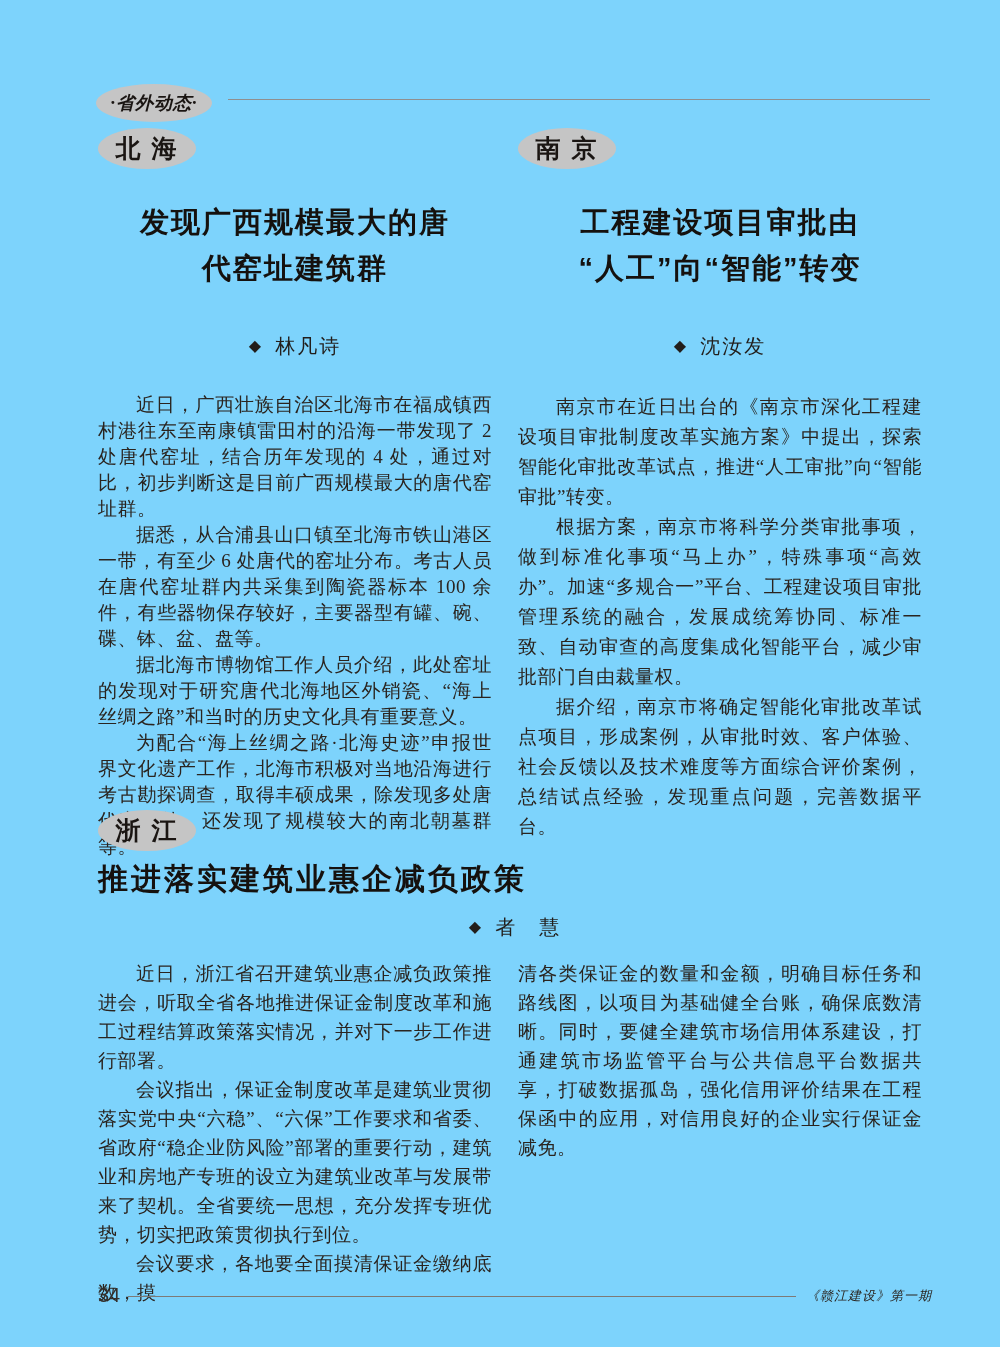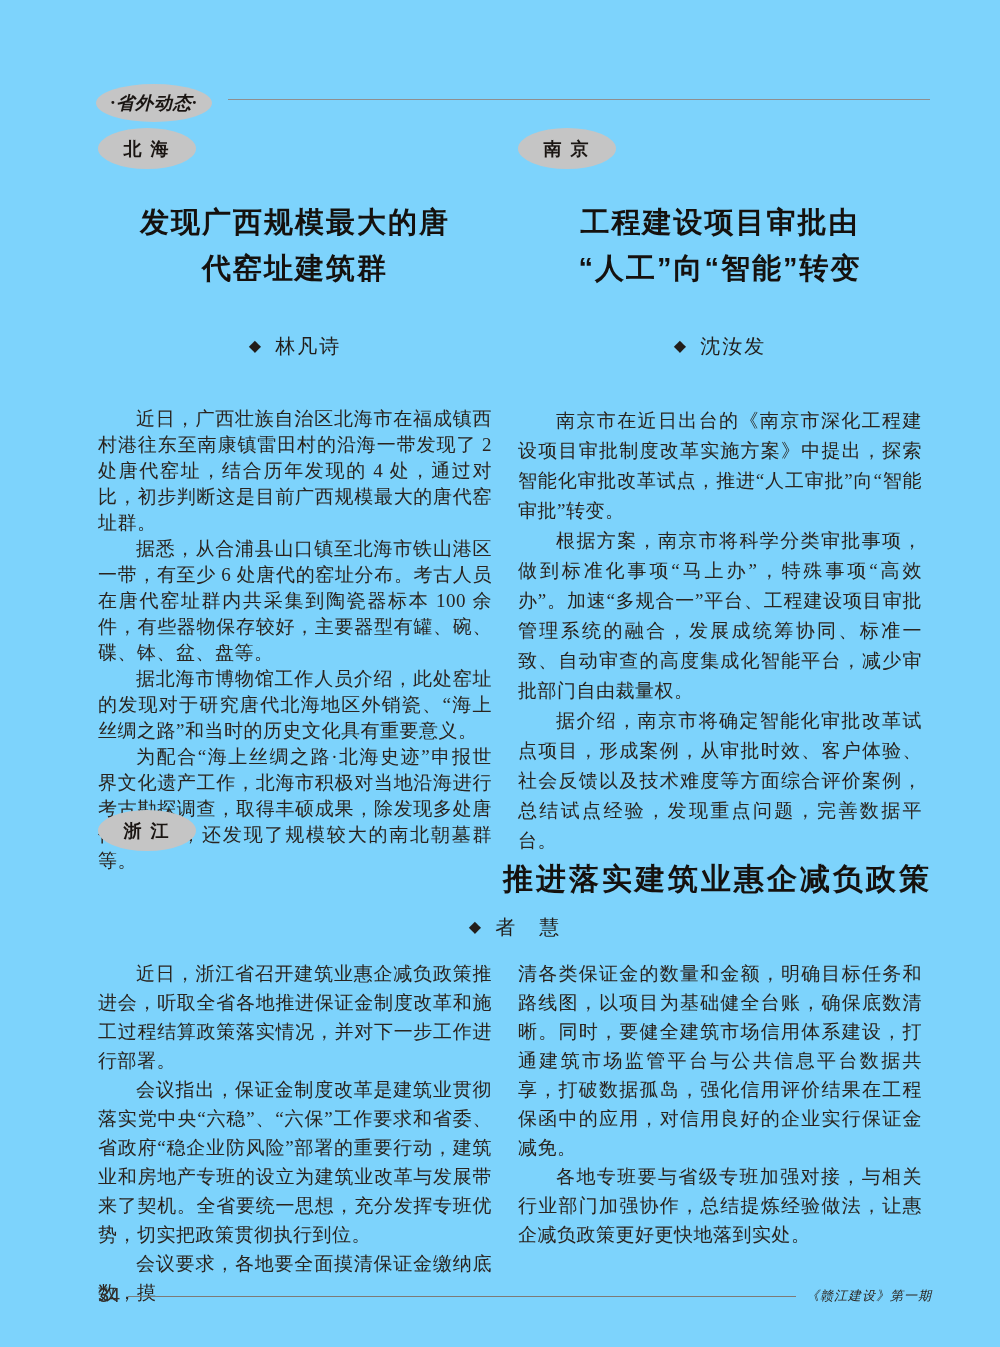--- a/index.html
+++ b/index.html
@@ -25,21 +25,21 @@
     font-size:18px; font-weight:bold; font-style:italic;
     letter-spacing:1px;
   }
   .header-rule {
     position:absolute; left:228px; top:99px;
     width:702px; height:1px; background:#8f8f8f;
   }
   .city-badge {
     width:98px; height:41px;
     font-family:"Liberation Sans", sans-serif;
-    font-size:18px; font-weight:bold;
+    font-size:25px; font-weight:bold;
     letter-spacing:2px;
   }
   
   .top-section {
     position:absolute; left:98px; top:128px; width:834px;
     display:flex; gap:26px;
   }
   .col { width:404px; }
   .col-left { width:394px; }
   .col-right { width:404px; }
@@ -57,36 +57,36 @@
     text-align:center;
     font-size:20px;
     letter-spacing:2px;
   }
   .author-line .diamond {
     font-size:16px;
     margin-right:12px;
     position:relative; top:-2px;
   }
   .body-text {
-    margin-top:46px;
+    margin-top:32px;
     font-size:19px;
     text-align:justify;
     letter-spacing:0.5px;
     color:#2a241f;
   }
   .body-text p { margin:0; text-indent:2em; }
   .lh26 p { line-height:26px; }
   .lh30 p { line-height:30px; }
   .lh29 p { line-height:29px; }
   .noindent { text-indent:0 !important; }
   
   .zj-section { position:absolute; left:98px; top:810px; width:834px; }
   .zj-title {
     margin:8px 0 0 0;
-    text-align:right;
+    text-align:left;
     font-family:"Liberation Sans", sans-serif;
     font-size:30px; font-weight:bold;
     letter-spacing:3px;
     color:#15110e;
   }
   .zj-author { margin-top:14px; }
   .zj-cols { display:flex; gap:26px; margin-top:18px; }
   
   .page-footer {
     position:absolute; left:98px; top:1284px; width:834px;
@@ -156,21 +156,20 @@
       <span class="diamond">◆</span><span>者　慧</span>
     </div>
     <div class="zj-cols">
       <div class="col col-left body-text lh29" style="margin-top:0">
         <p>近日，浙江省召开建筑业惠企减负政策推进会，听取全省各地推进保证金制度改革和施工过程结算政策落实情况，并对下一步工作进行部署。</p>
         <p>会议指出，保证金制度改革是建筑业贯彻落实党中央“六稳”、“六保”工作要求和省委、省政府“稳企业防风险”部署的重要行动，建筑业和房地产专班的设立为建筑业改革与发展带来了契机。全省要统一思想，充分发挥专班优势，切实把政策贯彻执行到位。</p>
         <p>会议要求，各地要全面摸清保证金缴纳底数，摸</p>
       </div>
       <div class="col col-right body-text lh29" style="margin-top:0">
         <p class="noindent">清各类保证金的数量和金额，明确目标任务和路线图，以项目为基础健全台账，确保底数清晰。同时，要健全建筑市场信用体系建设，打通建筑市场监管平台与公共信息平台数据共享，打破数据孤岛，强化信用评价结果在工程保函中的应用，对信用良好的企业实行保证金减免。</p>
-        <p>各地专班要与省级专班加强对接，与相关行业部门加强协作，总结提炼经验做法，让惠企减负政策更好更快地落到实处。</p>
       </div>
     </div>
   </section>
 
   <footer class="page-footer">
     <span class="page-number">34</span>
     <div class="footer-rule"></div>
     <span class="journal-name">《赣江建设》第一期</span>
   </footer>
 

